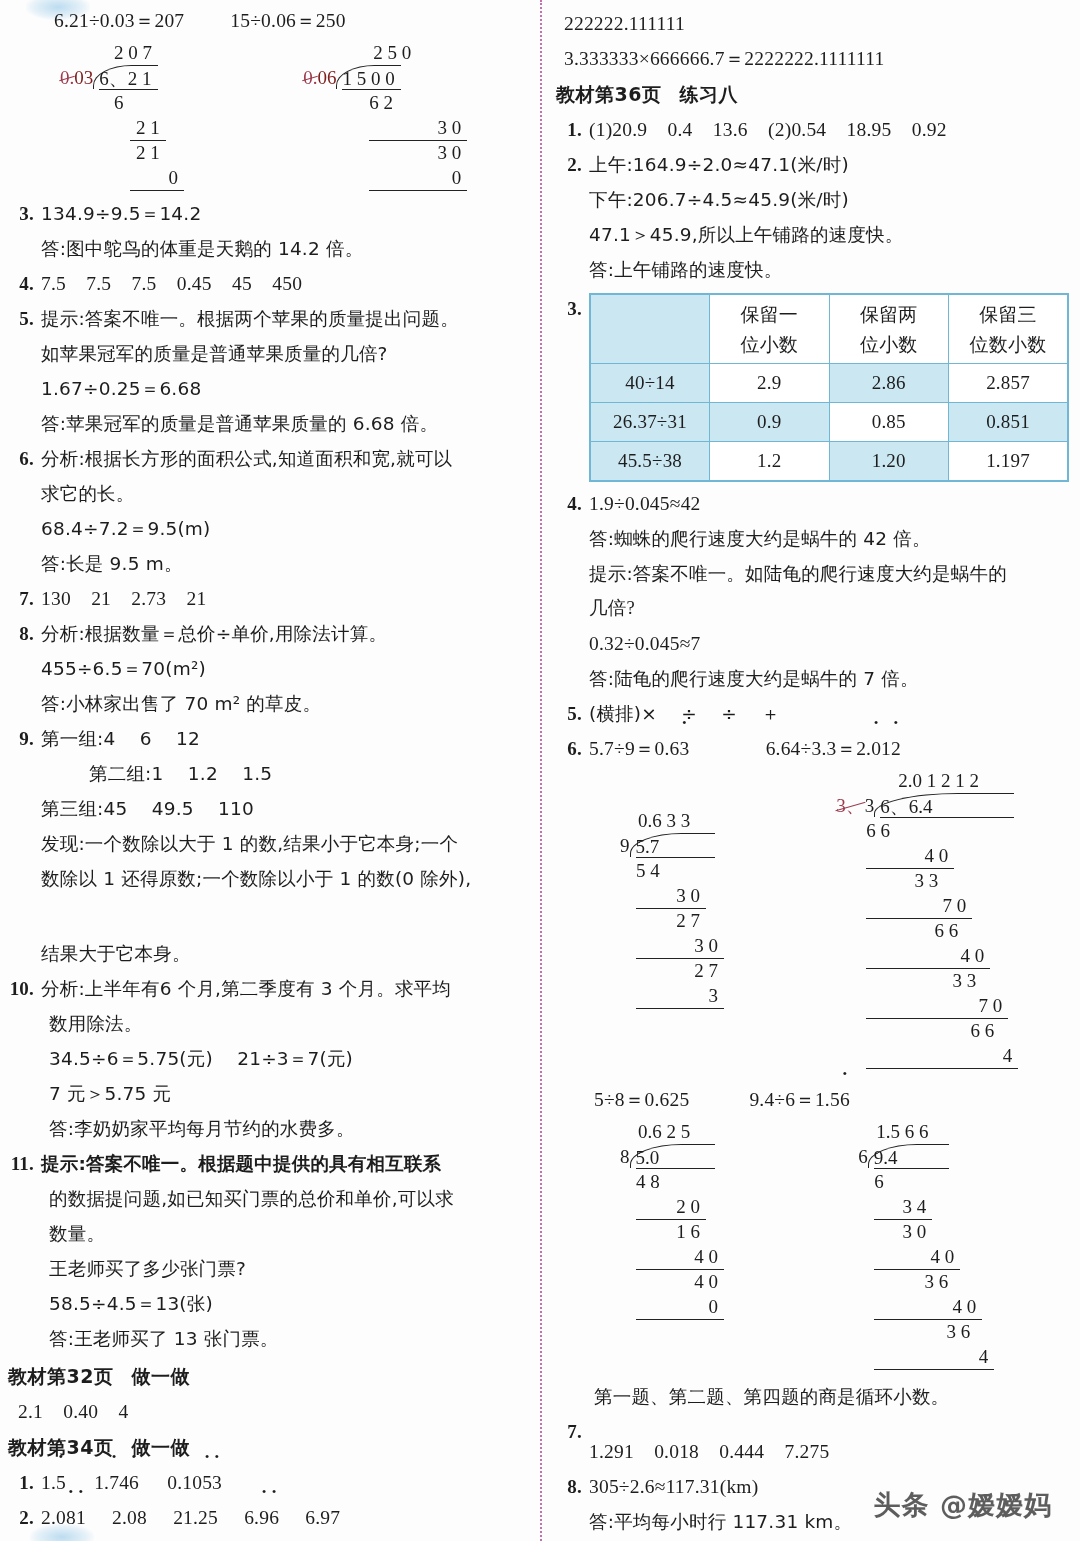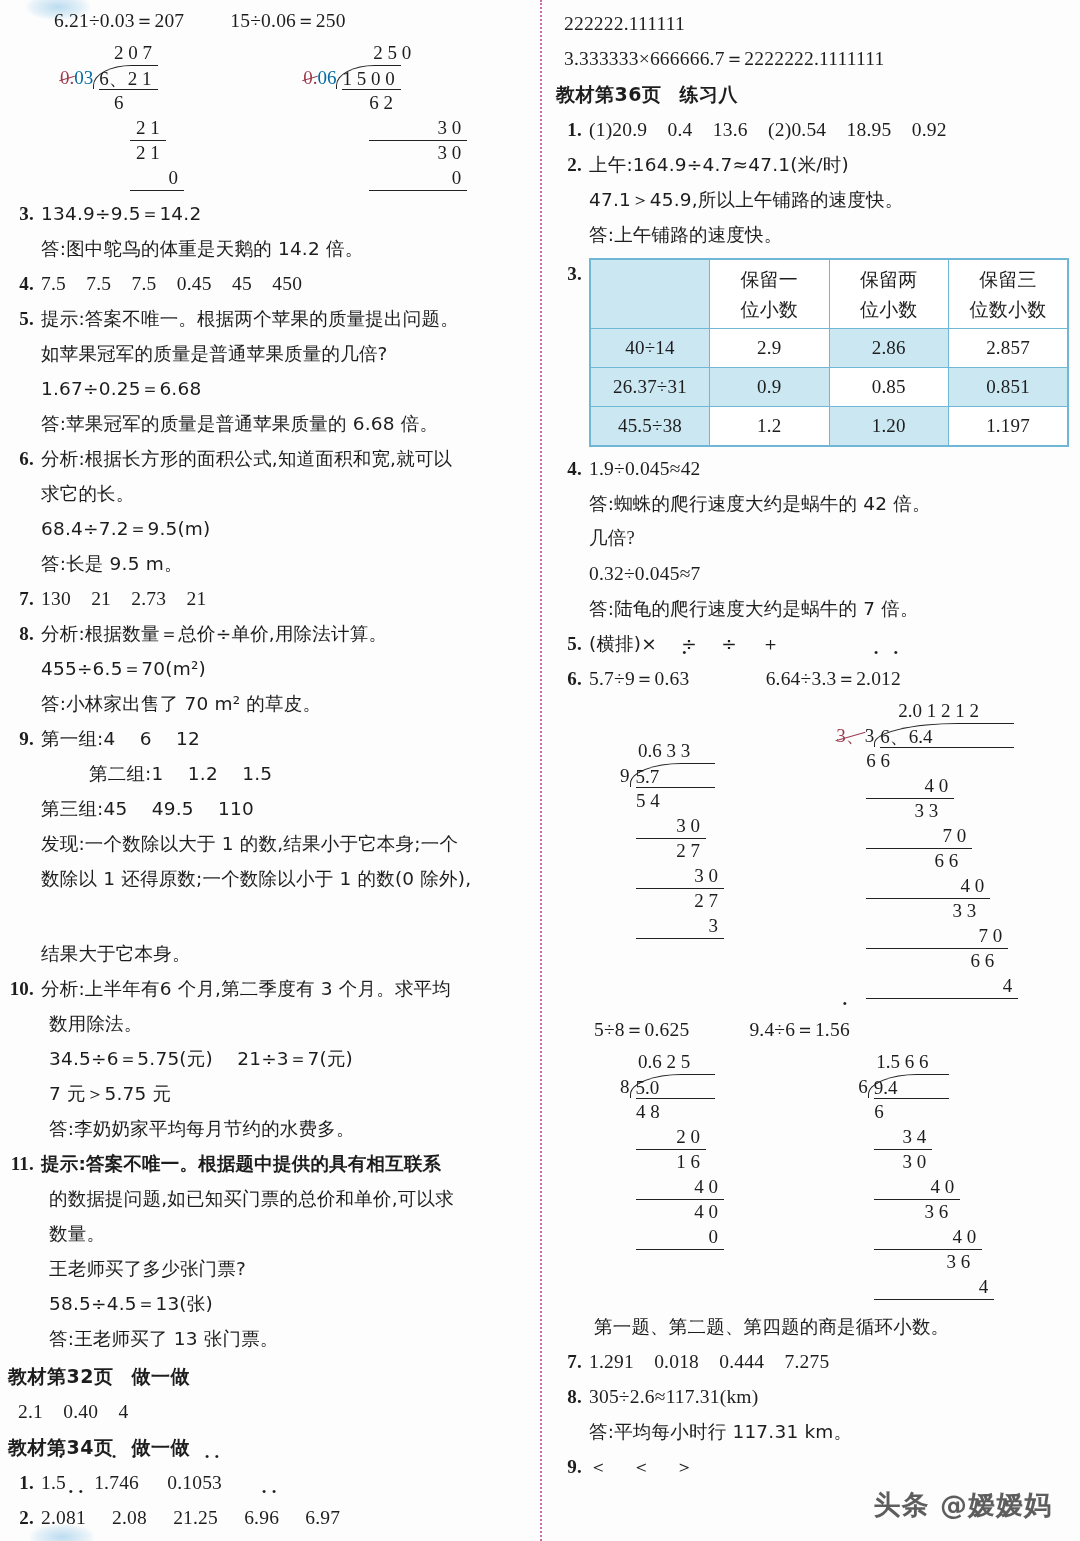--- a/index.html
+++ b/index.html
@@ -88,21 +88,21 @@
     position: relative;
     color: #9d3b4e;
   }
   .ld .strike::after {
     content: "";
     position: absolute;
     left: -1px; right: -1px; top: 52%;
     border-top: 1.5px solid #9d3b4e;
     transform: rotate(-16deg);
   }
-  .redmark { color: #0369a1; position: relative; text-align: center; }
+  .redmark { color: #7f1d1d; position: relative; text-align: center; }
   .bracket {
     display: inline-block;
     border-left: 1.6px solid #222;
     border-top: 1.6px solid #222;
     border-top-left-radius: 60% 85%;
     padding-left: 5px;
     padding-top: 0px;
     height: 24px;
     box-sizing: border-box;
   }
@@ -382,21 +382,25 @@
       <span>教材第36页</span><span class="gap"></span><span>练习八</span>
     </div>
 
     <div id="right-items-a">
         <div class="row">
           <span class="num">1.</span>
           <span class="body" style="white-space: pre-wrap;">(1)20.9    0.4    13.6    (2)0.54    18.95    0.92</span>
         </div>
         <div class="row">
           <span class="num">2.</span>
-          <span class="body cn" style="white-space: pre-wrap;">上午:164.9÷4.7≈47.1(米/时)</span>
+          <span class="body cn" style="white-space: pre-wrap;">上午:164.9÷2.0≈47.1(米/时)</span>
+        </div>
+        <div class="row">
+          <span class="num"></span>
+          <span class="body cn" style="padding-left: 0px; white-space: pre-wrap;">下午:206.7÷4.5≈45.9(米/时)</span>
         </div>
         <div class="row">
           <span class="num"></span>
           <span class="body cn" style="padding-left: 0px; white-space: pre-wrap;">47.1＞45.9,所以上午铺路的速度快。</span>
         </div>
         <div class="row">
           <span class="num"></span>
           <span class="body cn" style="padding-left: 0px; white-space: pre-wrap;">答:上午铺路的速度快。</span>
         </div>
       </div>
@@ -439,20 +443,24 @@
         <div class="row">
           <span class="num">4.</span>
           <span class="body" style="white-space: pre-wrap;">1.9÷0.045≈42</span>
         </div>
         <div class="row">
           <span class="num"></span>
           <span class="body cn" style="padding-left: 0px; white-space: pre-wrap;">答:蜘蛛的爬行速度大约是蜗牛的 42 倍。</span>
         </div>
         <div class="row">
           <span class="num"></span>
+          <span class="body cn" style="padding-left: 0px; white-space: pre-wrap;">提示:答案不唯一。如陆龟的爬行速度大约是蜗牛的</span>
+        </div>
+        <div class="row">
+          <span class="num"></span>
           <span class="body cn" style="padding-left: 0px; white-space: pre-wrap; font-family: Liberation Serif, serif;">几倍?</span>
         </div>
         <div class="row">
           <span class="num"></span>
           <span class="body" style="padding-left: 0px; white-space: pre-wrap;">0.32÷0.045≈7</span>
         </div>
         <div class="row">
           <span class="num"></span>
           <span class="body cn" style="padding-left: 0px; white-space: pre-wrap;">答:陆龟的爬行速度大约是蜗牛的 7 倍。</span>
         </div>
@@ -529,21 +537,21 @@
       </div>
     </div>
 
     <div class="row" style="padding-left:38px;margin-top:10px;">
       <span class="cn">第一题、第二题、第四题的商是循环小数。</span>
     </div>
 
     <div id="right-items-c">
         <div class="row">
           <span class="num">7.</span>
-          <span class="body" style="white-space: pre-wrap;">1.291    0.018    0.444    7.275</span>
+          <span class="body" style="white-space: pre-wrap; margin-top: 20px;">1.291    0.018    0.444    7.275</span>
         </div>
         <div class="row">
           <span class="num">8.</span>
           <span class="body" style="white-space: pre-wrap;">305÷2.6≈117.31(km)</span>
         </div>
         <div class="row">
           <span class="num"></span>
           <span class="body cn" style="padding-left: 0px; white-space: pre-wrap;">答:平均每小时行 117.31 km。</span>
         </div>
         <div class="row">

